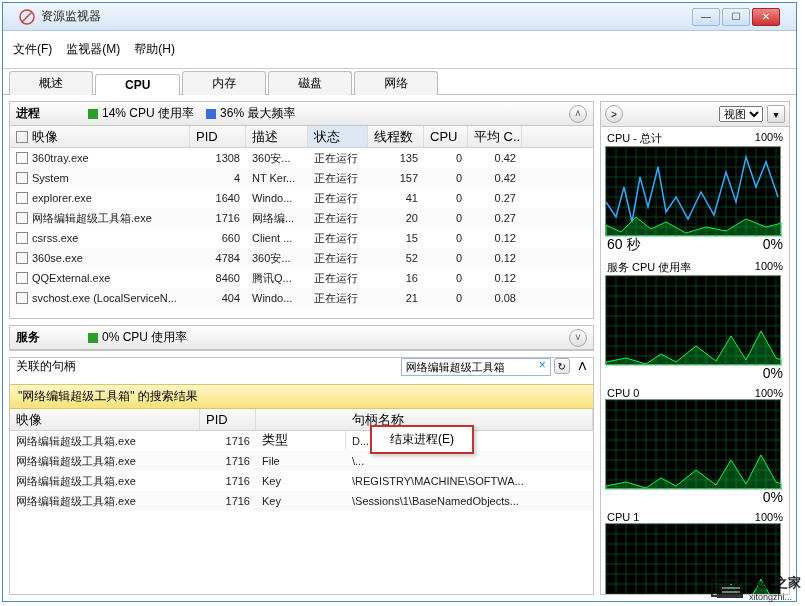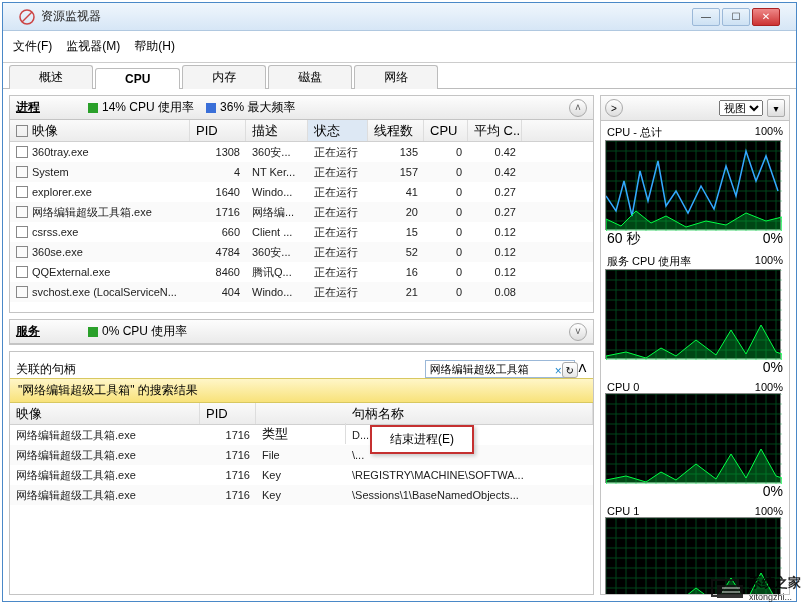--- a/index.html
+++ b/index.html
@@ -6,49 +6,49 @@
 body { background: #fff; width: 805px; height: 606px; overflow: hidden; position: relative; }
 
 .window { border: 1px solid #4a88c7; width: 795px; height: 600px; margin: 2px; background: #e8f0f8; display: flex; flex-direction: column; position: relative; }
 .titlebar { height: 28px; background: linear-gradient(#f0f6fc,#d6e6f6); display: flex; align-items: center; padding: 0 16px; border-bottom: 1px solid #b0c8e0; }
 .titlebar .icon { width: 16px; height: 16px; margin-right: 6px; }
 .titlebar .title { font-size: 12px; flex: 1; color: #222; }
 .winbtns { display: flex; gap: 2px; }
 .winbtn { width: 28px; height: 18px; border: 1px solid #9bb8d8; background: linear-gradient(#eaf3fb,#cde1f3); border-radius: 2px; font-size: 10px; display:flex;align-items:center;justify-content:center;color:#333;}
 .winbtn.close { background: linear-gradient(#e88,#c33); color:#fff; border-color:#a22;}
 
-.menubar { height: 32px; background:#fff; display:flex; gap:14px; padding:12px 10px; align-items:center; font-size:12px; border-bottom:1px solid #ccc;}
+.menubar { height: 38px; background:#fff; display:flex; gap:14px; padding:12px 10px; align-items:center; font-size:12px; border-bottom:1px solid #ccc;}
 .tabbar { height:26px; background:#fff; display:flex; align-items:flex-end; padding:0 6px; border-bottom:1px solid #bcbcbc;}
 .tab { border:1px solid #bcbcbc; border-bottom:none; padding:3px 29px; font-size:12px; margin-right:2px; background:#f4f4f4; border-radius:3px 3px 0 0; position:relative; top:1px;}
 .tab.active { background:#fff; font-weight:bold; }
 
 .body { flex:1; display:flex; background:#fff; padding:6px; gap:6px; overflow:hidden;}
 .leftpane { flex:1; display:flex; flex-direction:column; gap:6px; min-width:0;}
 .rightpane { width:190px; display:flex; flex-direction:column; overflow:hidden;}
 
 .panel { border:1px solid #c4c4c4; background:#fff; display:flex; flex-direction:column; min-height:0;}
 .panel-hdr { height:24px; background:linear-gradient(#fdfdfd,#eaeaea); border-bottom:1px solid #c4c4c4; display:flex; align-items:center; padding:0 6px; font-size:12px; gap:12px;}
-.panel-hdr .label { font-weight:bold; min-width:60px;text-decoration:underline;}
+.panel-hdr .label { font-weight:bold; min-width:60px;}
 .panel-hdr .meter { display:flex; align-items:center; gap:4px;}
 .panel-hdr .sw { width:10px; height:10px;}
 .panel-hdr .spacer { flex:1;}
 .panel-hdr .tog { width:18px; height:18px; border:1px solid #aaa; border-radius:9px; background:linear-gradient(#fff,#ddd); display:flex;align-items:center;justify-content:center;font-size:10px;color:#555;}
 
 .cols { display:flex; height:22px; background:linear-gradient(#fafafa,#ececec); border-bottom:1px solid #d0d0d0; font-size:13px; align-items:center;}
 .cols > div, .row > div { padding:0 6px; overflow:hidden; white-space:nowrap; text-overflow:ellipsis;}
 .cols > div { border-right:1px solid #ddd; height:100%; display:flex; align-items:center;}
 .cols .sorted { background:#dde8f4;}
 .rows { overflow:auto;}
 .row { display:flex; height:20px; font-size:11px; align-items:center; color:#222;}
 .row:nth-child(even){ background:#fafafa;}
 .chk { width:12px; height:12px; border:1px solid #888; margin-right:4px; flex-shrink:0;}
 
 .c-img{width:180px;display:flex;align-items:center;} .c-pid{width:56px;text-align:right;} .c-desc{width:62px;} .c-stat{width:60px;} .c-thr{width:56px;text-align:right;} .c-cpu{width:44px;text-align:right;} .c-avg{width:54px;text-align:right;}
 
-.searchbar{height:26px;display:flex;align-items:flex-end;padding:0 6px;gap:0;}
+.searchbar{height:26px;display:flex;align-items:flex-start;padding:0 6px;gap:8px;}
 .searchbar .lbl{font-size:12px;flex:1;}
 .searchbar input{font-size:11px;border:1px solid #9bb8d8;padding:2px 18px 2px 4px;width:150px;}
 .searchbar .ic{width:16px;height:16px;border:1px solid #aaa;border-radius:3px;font-size:10px;display:flex;align-items:center;justify-content:center;background:linear-gradient(#fff,#e8e8e8);}
 
 .resultband{background:linear-gradient(#fff6c8,#f8e27a);border-top:1px solid #d8c860;border-bottom:1px solid #d8c860;font-size:12px;padding:3px 8px;}
 
 .h-img{width:190px;} .h-pid{width:56px;text-align:right;} .h-type{width:90px;margin-top:40px;} .h-name{flex:1;}
 
 .ctxmenu{position:absolute;left:370px;top:425px;border:2px solid #c53030;background:#fff;padding:4px 18px;font-size:12px;z-index:10;box-shadow:2px 2px 4px rgba(0,0,0,.2);}
 

